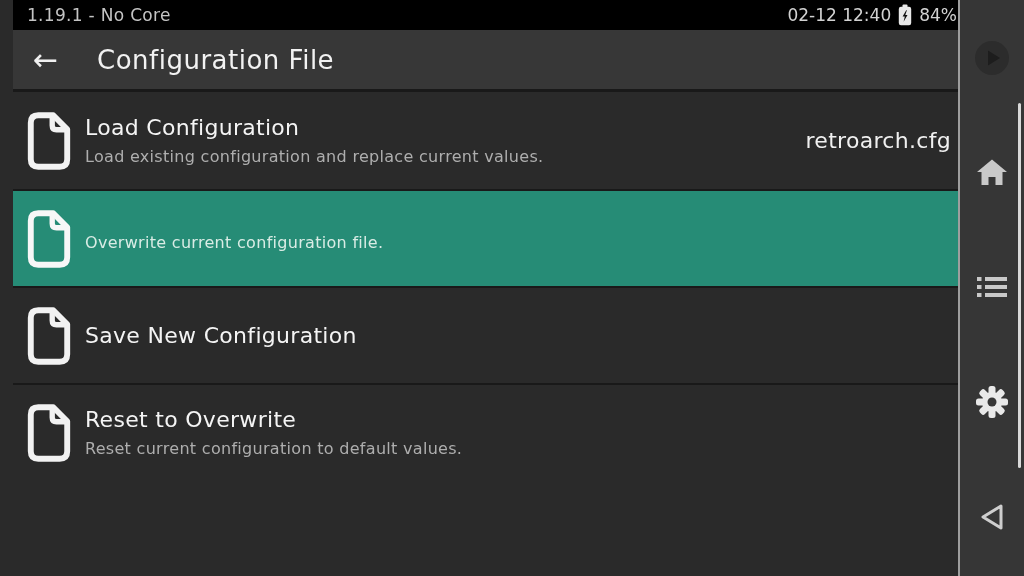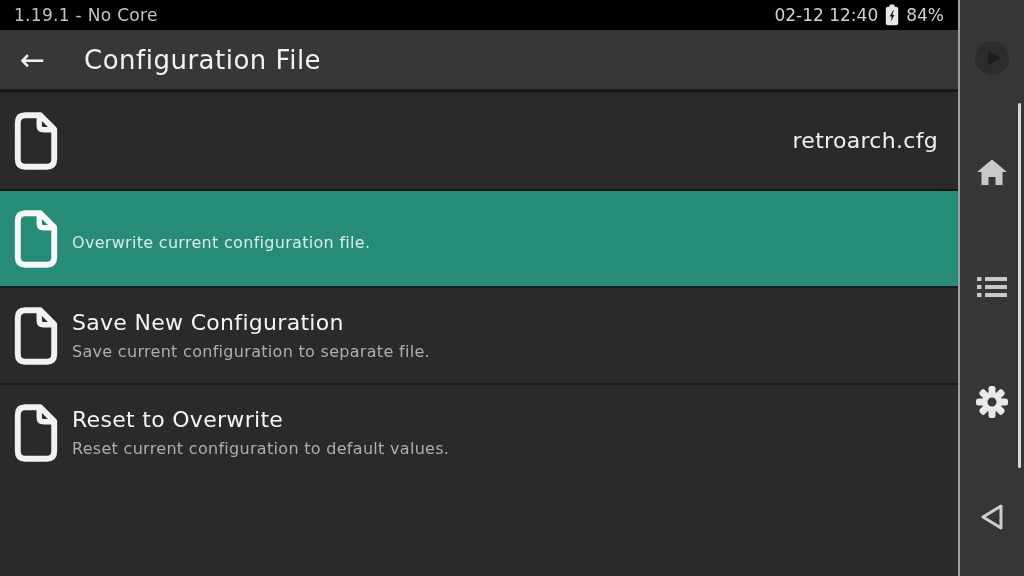--- a/index.html
+++ b/index.html
@@ -7,21 +7,21 @@
   body { font-family: "DejaVu Sans", "Liberation Sans", sans-serif; }
 
   #screen {
     position: relative;
     width: 1024px; height: 576px;
     background: #2a2a2a;
     overflow: hidden;
   }
 
   
-  .main { position: absolute; left: 0; top: 0; width: 958px; height: 576px; }
+  .main { position: absolute; left: 13px; top: 0; width: 958px; height: 576px; }
 
   .statusbar {
     height: 30px; background: #000000;
     display: flex; align-items: center;
     padding: 0 14px;
     color: #c4c4c4; font-size: 17px;
   }
   .statusbar .sb-left { letter-spacing: .3px; }
   .statusbar .sb-right {
     margin-left: auto; display: flex; align-items: center; gap: 7px;
@@ -110,20 +110,22 @@
     <div class="menu-list">
 
       <div class="row">
         <span class="file-ic">
           <svg width="48" height="60" viewBox="0 0 44 56">
             <path d="M12 4 H26 L39 17 V45 Q39 52 32 52 H12 Q5 52 5 45 V11 Q5 4 12 4 Z" fill="none" stroke="#f2f2f2" stroke-width="5.5" stroke-linejoin="round"></path>
             <path d="M25 5 V13.5 Q25 17.5 29 17.5 H38" fill="none" stroke="#f2f2f2" stroke-width="5" stroke-linejoin="round"></path>
           </svg>
         </span>
         <span class="texts">
+          <div class="title">Load Configuration</div>
+          <div class="sub">Load existing configuration and replace current values.</div>
         </span>
         <span class="value">retroarch.cfg</span>
       </div>
 
       <div class="row selected">
         <span class="file-ic">
           <svg width="48" height="60" viewBox="0 0 44 56">
             <path d="M12 4 H26 L39 17 V45 Q39 52 32 52 H12 Q5 52 5 45 V11 Q5 4 12 4 Z" fill="none" stroke="#f7f7f7" stroke-width="5.5" stroke-linejoin="round"></path>
             <path d="M25 5 V13.5 Q25 17.5 29 17.5 H38" fill="none" stroke="#f7f7f7" stroke-width="5" stroke-linejoin="round"></path>
           </svg>
@@ -136,21 +138,20 @@
 
       <div class="row">
         <span class="file-ic">
           <svg width="48" height="60" viewBox="0 0 44 56">
             <path d="M12 4 H26 L39 17 V45 Q39 52 32 52 H12 Q5 52 5 45 V11 Q5 4 12 4 Z" fill="none" stroke="#f2f2f2" stroke-width="5.5" stroke-linejoin="round"></path>
             <path d="M25 5 V13.5 Q25 17.5 29 17.5 H38" fill="none" stroke="#f2f2f2" stroke-width="5" stroke-linejoin="round"></path>
           </svg>
         </span>
         <span class="texts">
           <div class="title">Save New Configuration</div>
-          <div class="sub">Save current configuration to separate file.</div>
         </span>
         <span class="value"></span>
       </div>
 
       <div class="row">
         <span class="file-ic">
           <svg width="48" height="60" viewBox="0 0 44 56">
             <path d="M12 4 H26 L39 17 V45 Q39 52 32 52 H12 Q5 52 5 45 V11 Q5 4 12 4 Z" fill="none" stroke="#f2f2f2" stroke-width="5.5" stroke-linejoin="round"></path>
             <path d="M25 5 V13.5 Q25 17.5 29 17.5 H38" fill="none" stroke="#f2f2f2" stroke-width="5" stroke-linejoin="round"></path>
           </svg>

